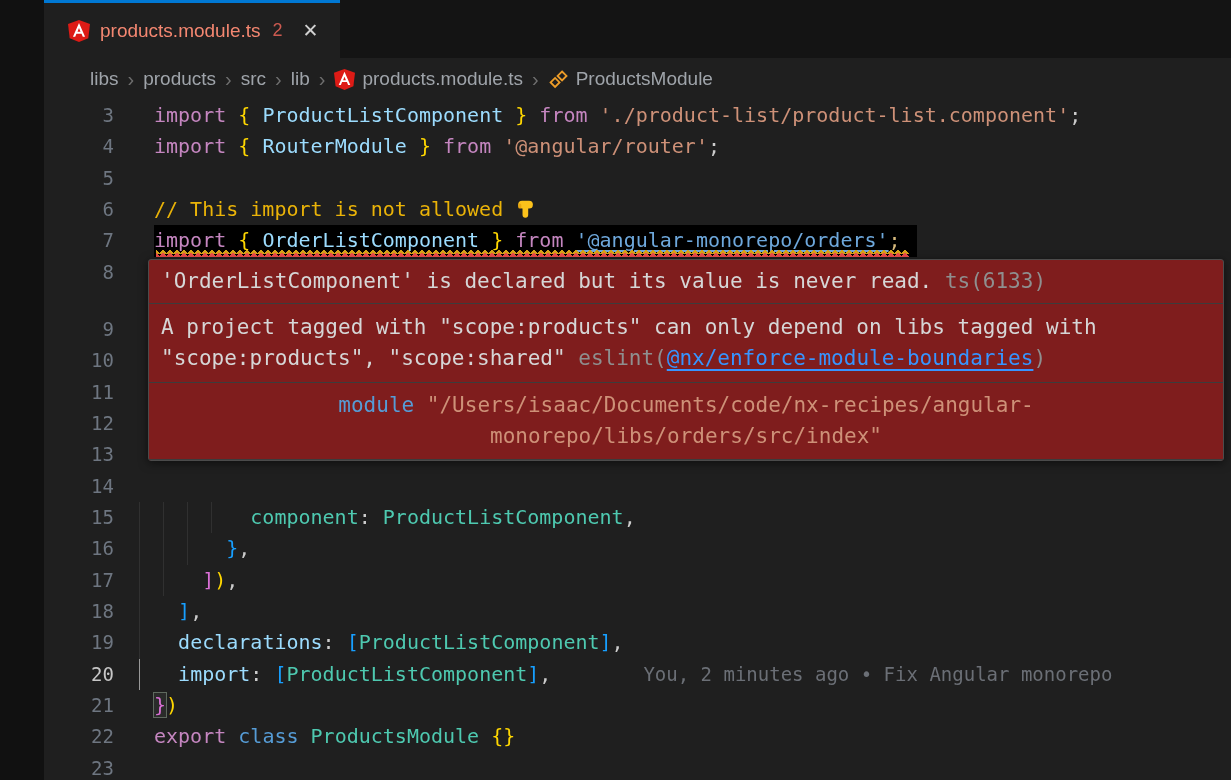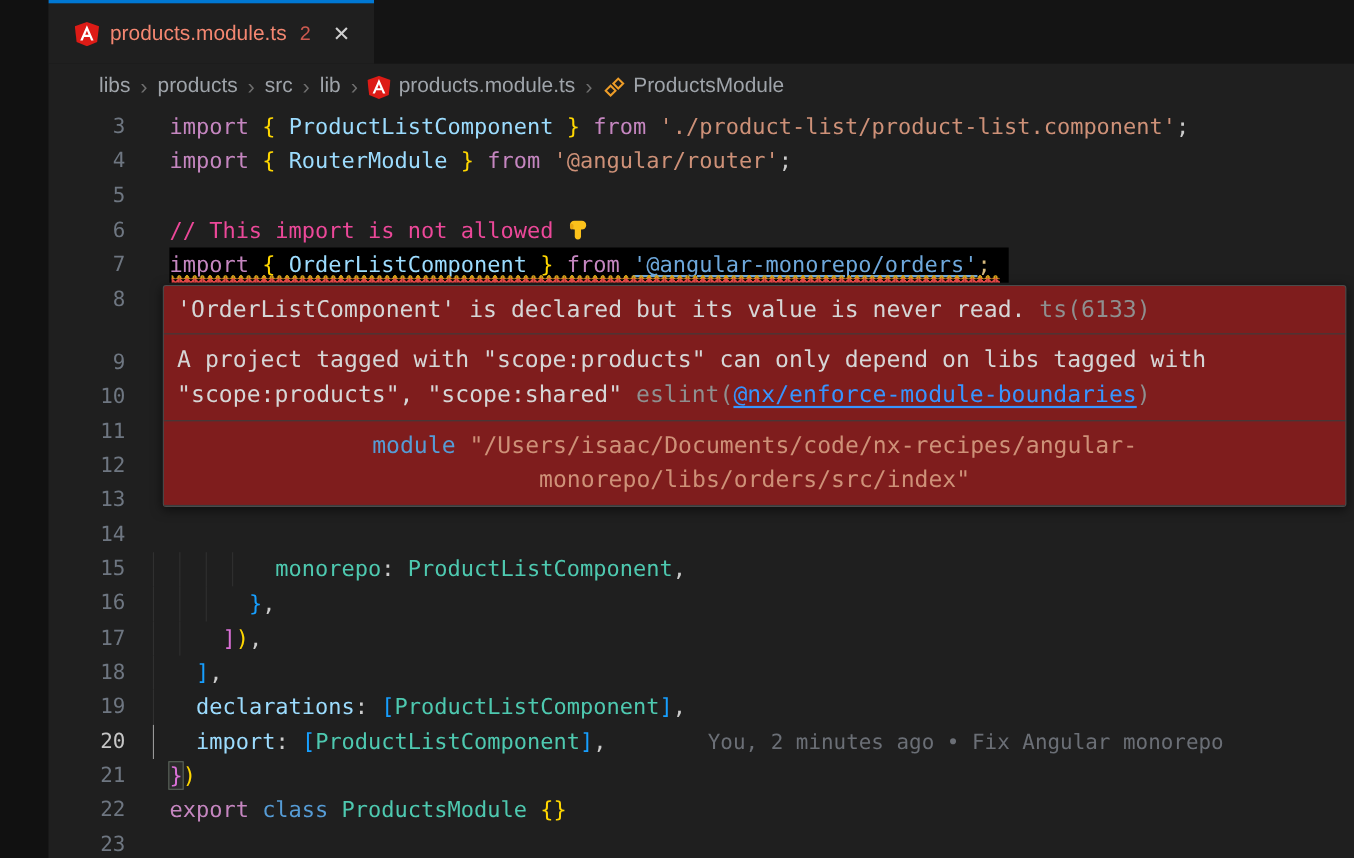--- a/index.html
+++ b/index.html
@@ -36,21 +36,21 @@
   .ln.active { color:#c6c6c6; }
   .code {
     padding-left:40px; white-space:pre; color:#cccccc; position:relative;
     font:20px/31.33px "DejaVu Sans Mono", monospace; cursor:text; flex:1 1 auto;
   }
   .tok.kw  { color:#c586c0; }
   .tok.kwb { color:#569cd6; }
   .tok.id  { color:#9cdcfe; }
   .tok.ty  { color:#4ec9b0; }
   .tok.str { color:#ce9178; }
-  .tok.cmt { color:#ec4899; }
+  .tok.cmt { color:#eab308; }
   .tok.b1  { color:#ffd700; }
   .tok.b2  { color:#da70d6; }
   .tok.b3  { color:#179fff; }
   .tok.tx  { color:#cccccc; }
   .tok.semi{ color:#d7ba7d; }
   .tok.lnk { color:#6ea8dc; text-decoration:underline; text-underline-offset:3px; cursor:pointer; }
   .tok.b2m { color:#da70d6; outline:1px solid #5f6a5f; background:rgba(120,130,120,.12); }
   .guide { position:absolute; top:0; bottom:0; width:1px; background:#303030; }
   .guide.active { background:#989898; }
   .hl { background:#000000; display:inline-block; position:relative; height:100%; padding-right:16px; }
@@ -191,21 +191,21 @@
         <div class="row">
           <div class="ln">14</div>
           <div class="code"></div>
         </div>
         <div class="row">
           <div class="guide" style="left: 95px;"></div>
           <div class="guide" style="left: 119.08px;"></div>
           <div class="guide" style="left: 143.16px;"></div>
           <div class="guide" style="left: 167.24px;"></div>
           <div class="ln">15</div>
-          <div class="code"><span class="tok tx">        </span><span class="tok ty">monorepo</span><span class="tok tx">: </span><span class="tok ty">ProductListComponent</span><span class="tok tx">,</span></div>
+          <div class="code"><span class="tok tx">        </span><span class="tok ty">component</span><span class="tok tx">: </span><span class="tok ty">ProductListComponent</span><span class="tok tx">,</span></div>
         </div>
         <div class="row">
           <div class="guide" style="left: 95px;"></div>
           <div class="guide" style="left: 119.08px;"></div>
           <div class="guide" style="left: 143.16px;"></div>
           <div class="ln">16</div>
           <div class="code"><span class="tok tx">      </span><span class="tok b3">}</span><span class="tok tx">,</span></div>
         </div>
         <div class="row">
           <div class="guide" style="left: 95px;"></div>

